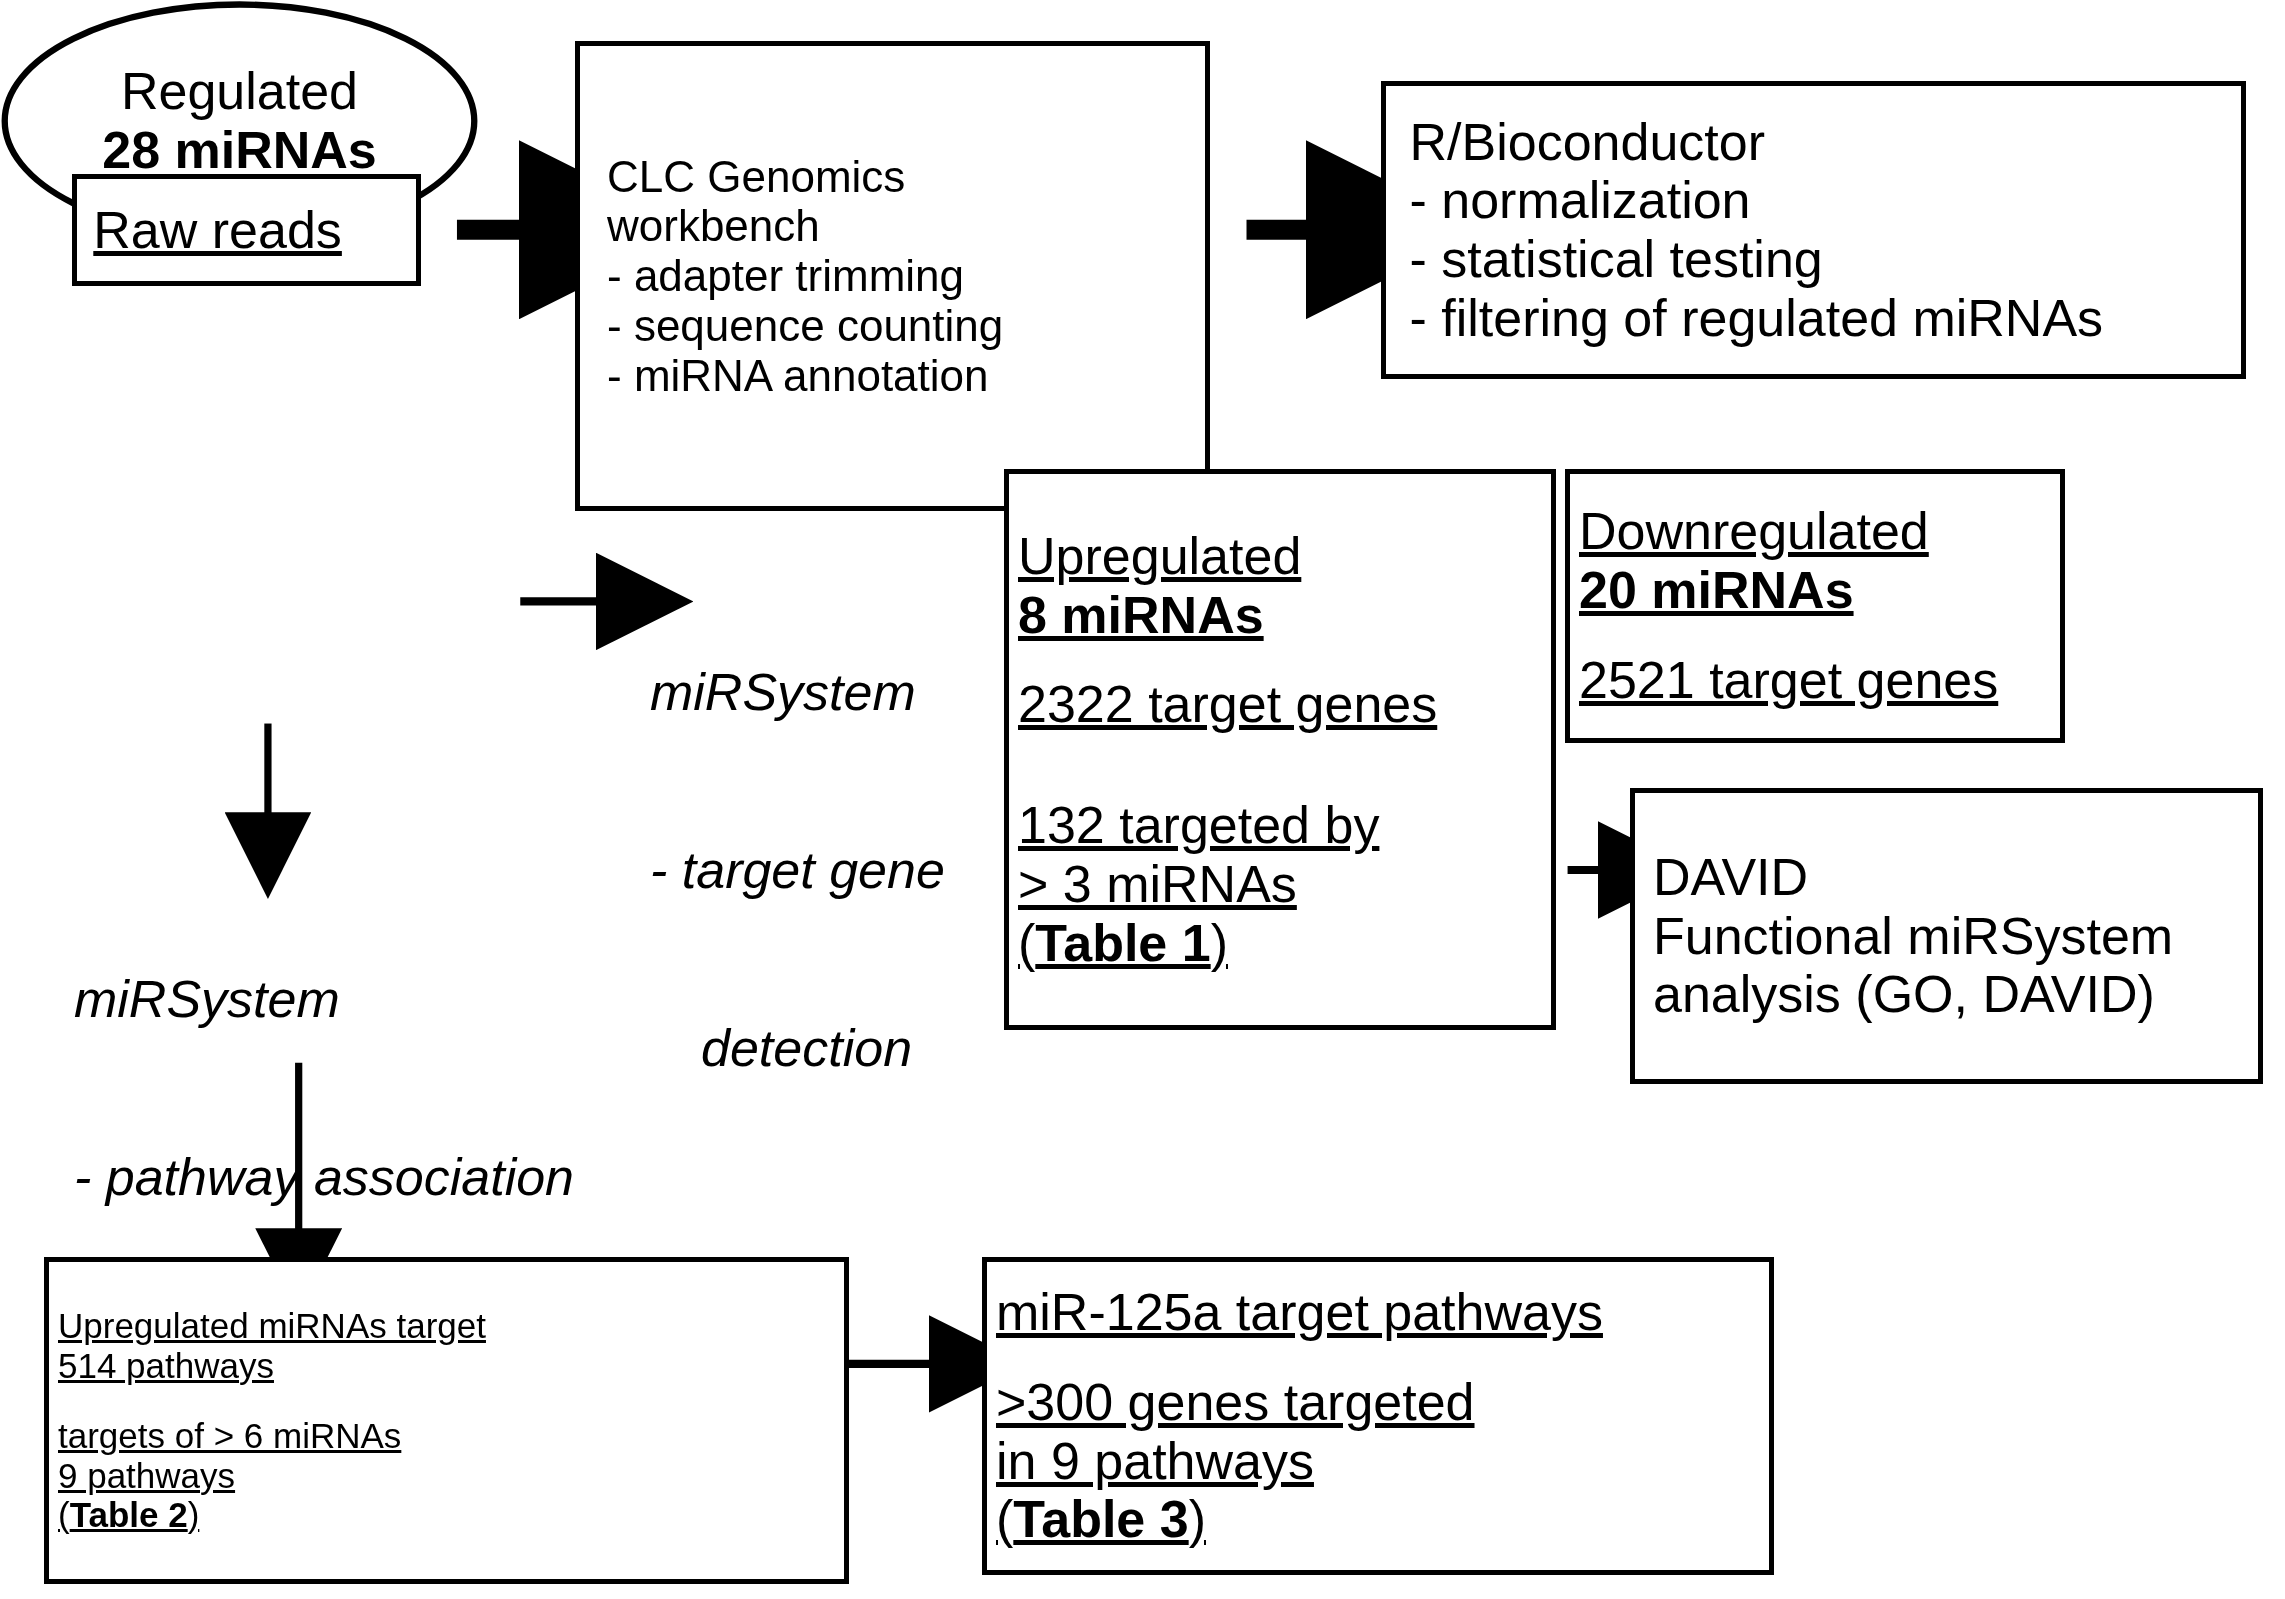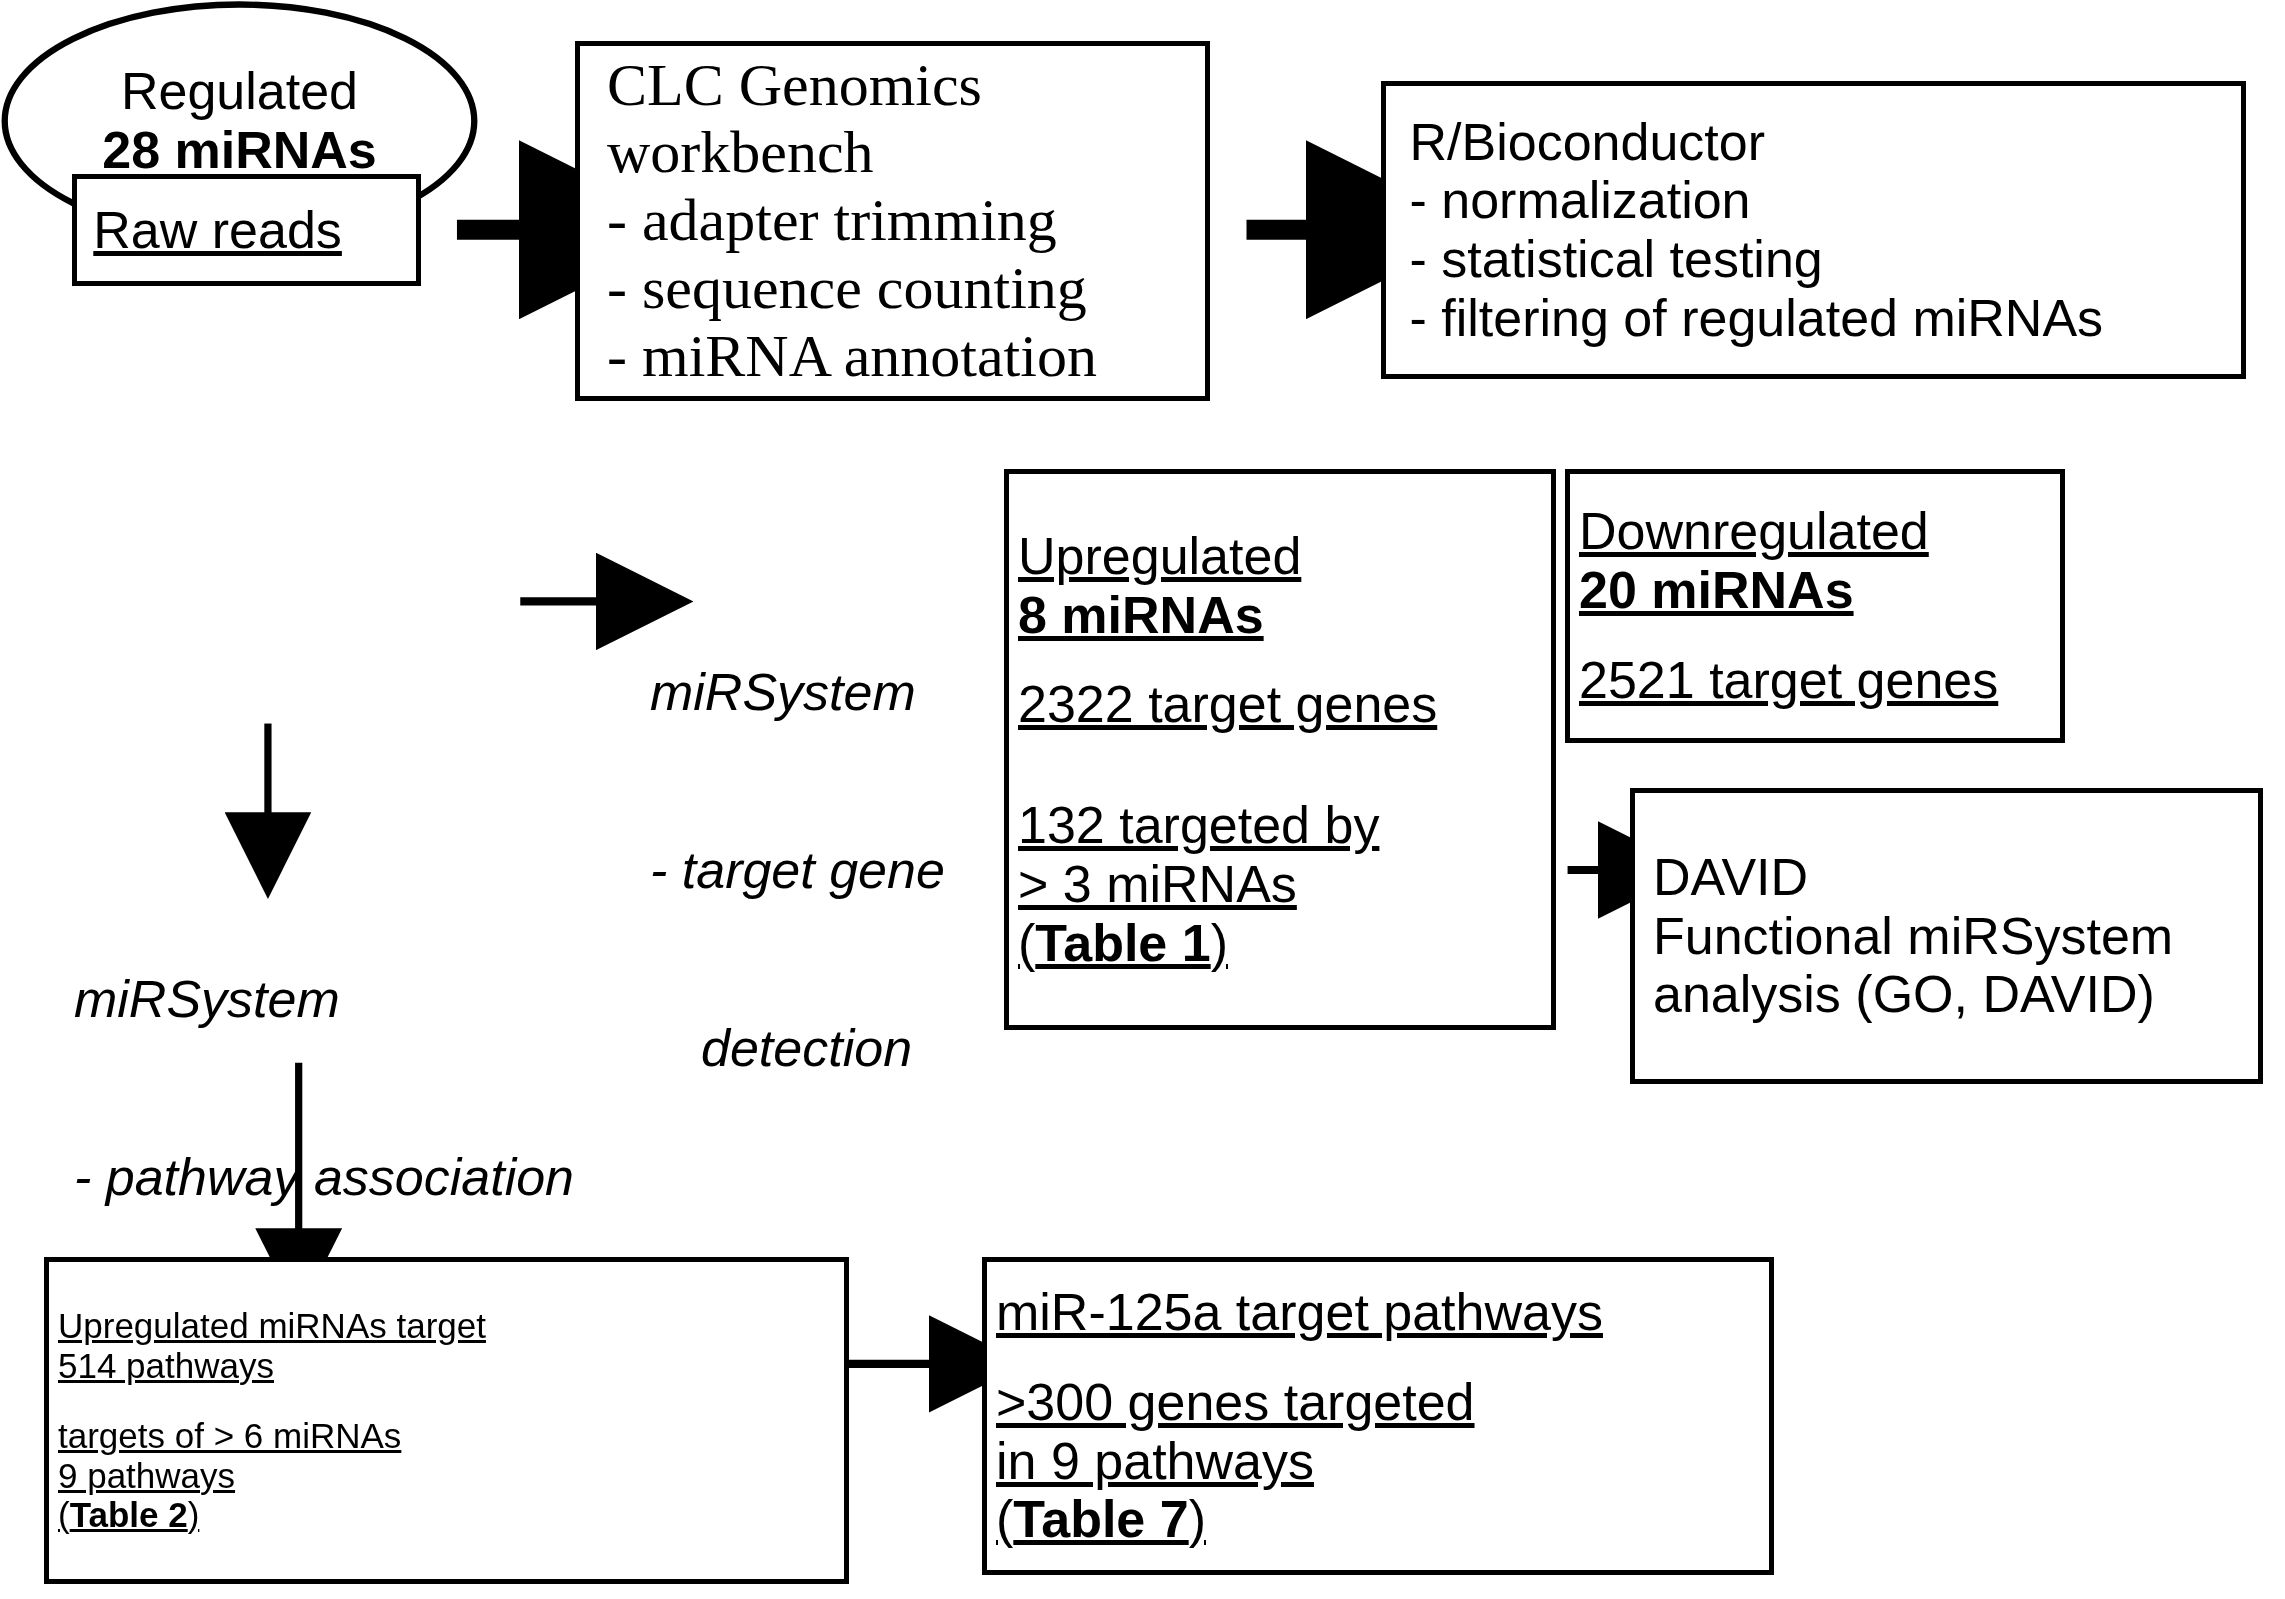--- a/index.html
+++ b/index.html
@@ -11,21 +11,21 @@
   .ln{display:block;white-space:pre;line-height:1.13;}
   .left{text-align:left;}
   .ctr{text-align:left;text-decoration:underline;}
   .b{font-weight:bold;}
   .it{font-style:italic;font-weight:normal;}
   .free{position:absolute;white-space:pre;line-height:1.15;}
   svg.arrows{position:absolute;left:0;top:0;width:2285px;height:1599px;
              pointer-events:none;overflow:visible;}
   
   #raw-reads-box{left:72px;top:174px;width:349px;height:112px;padding:0 16.3px;font-size:52px;}
-  #clc-box{left:575px;top:41px;width:635px;height:360px;padding:12.7px 0 12.7px 27px;font-size:60px;font-family:Liberation Serif, serif;}
+  #clc-box{left:575px;top:41px;width:635px;height:470px;padding:12.7px 0 12.7px 27px;font-size:44px;}
   #rbio-box{left:1381px;top:81px;width:865px;height:298px;padding:9px 0 9px 23.5px;font-size:52px;}
   #ellipse-node{left:27px;top:479px;width:479px;height:242px;}
   #ellipse-node .ellabel{position:absolute;left:0;top:0;width:479px;height:242px;
        display:flex;flex-direction:column;justify-content:center;align-items:center;font-size:52px;}
   #mirsystem-target{left:650px;top:543px;font-size:52px;text-align:left;}
   #mirsystem-pathway{left:74px;top:850px;font-size:52px;text-align:left;}
   #upreg-box{left:1004px;top:469px;width:552px;height:561px;padding:37px 9px;font-size:52px;}
   #downreg-box{left:1565px;top:469px;width:500px;height:274px;padding:16.3px 9px;font-size:52px;}
   #david-box{left:1630px;top:788px;width:633px;height:296px;padding:9px 0 9px 18px;font-size:52px;}
   #upreg-path-box{left:44px;top:1257px;width:805px;height:327px;padding:12.7px 9px;font-size:35px;}
@@ -149,17 +149,17 @@
     <span class="ln">targets of &gt; 6 miRNAs</span>
     <span class="ln">9 pathways</span>
     <span class="ln"><span>(</span><span class="b">Table 2</span><span>)</span></span>
   </div>
 
   <div class="box ctr" id="mir125-box">
     <span class="ln">miR-125a target pathways</span>
     <span class="gap"></span>
     <span class="ln">&gt;300 genes targeted</span>
     <span class="ln">in 9 pathways</span>
-    <span class="ln"><span>(</span><span class="b">Table 7</span><span>)</span></span>
+    <span class="ln"><span>(</span><span class="b">Table 3</span><span>)</span></span>
   </div>
 
 </div>
 
 
 </body></html>

